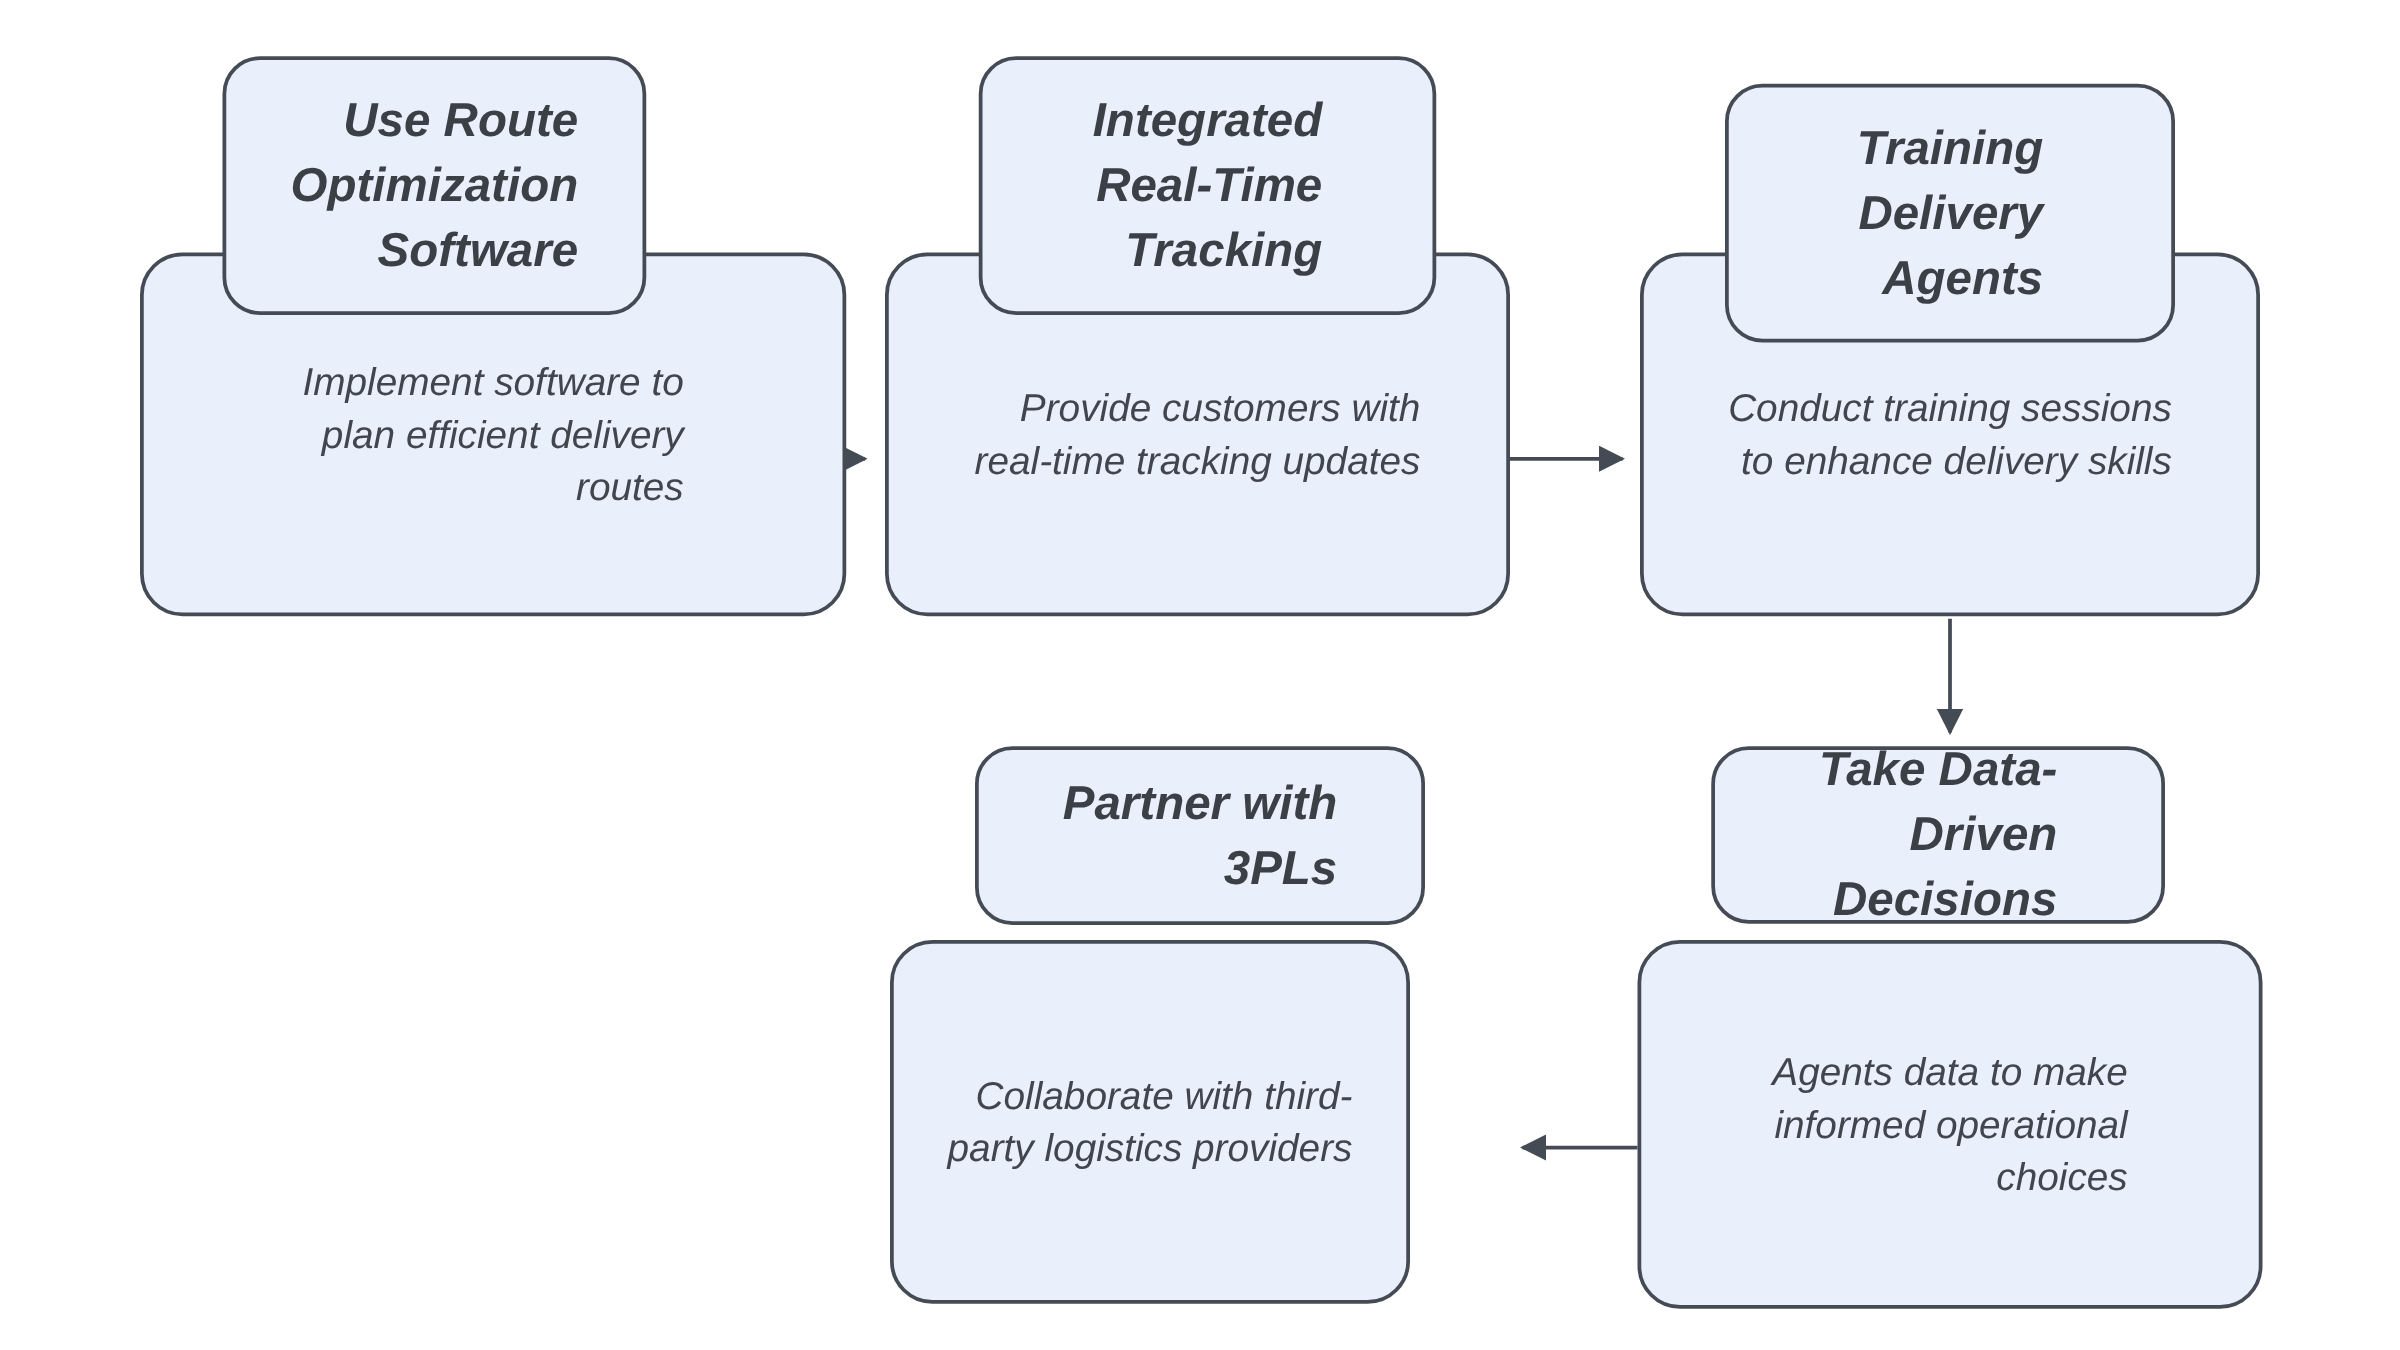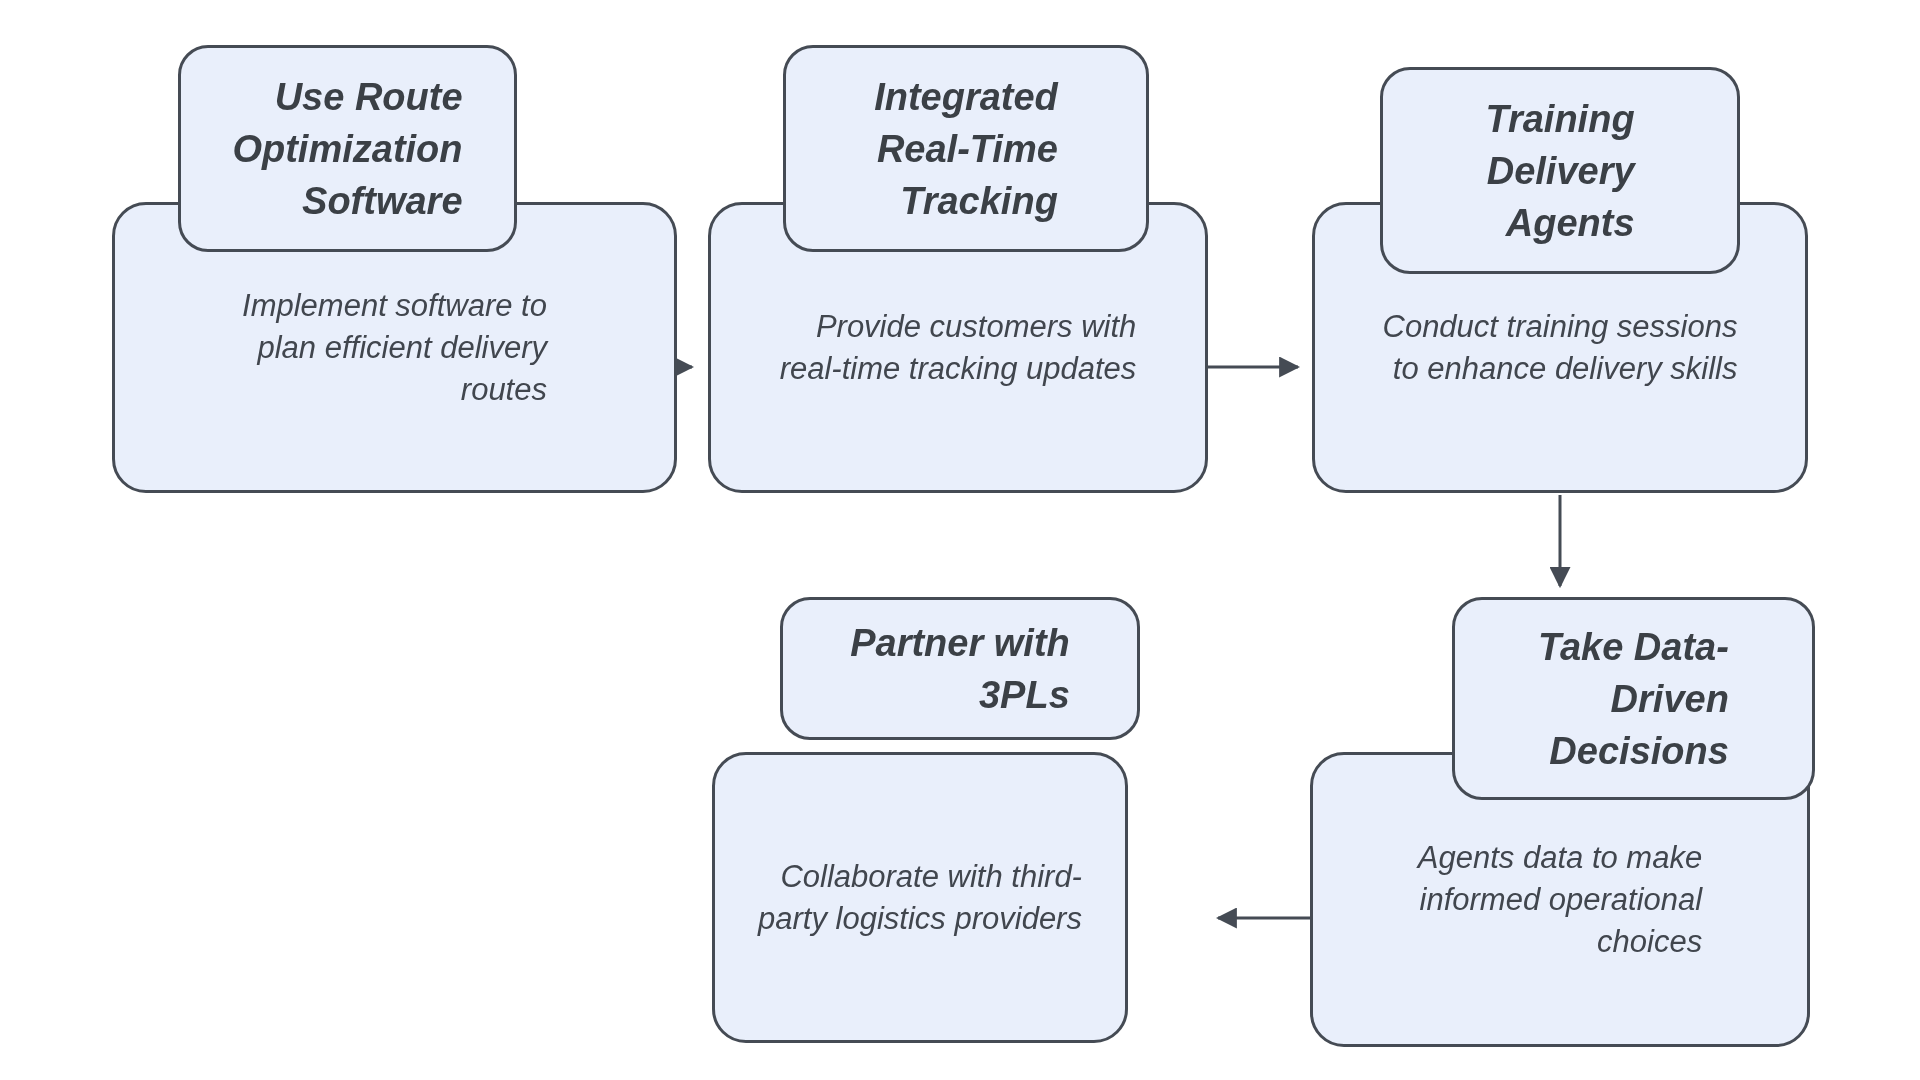--- a/index.html
+++ b/index.html
@@ -47,21 +47,21 @@
   .b1{left:112px;top:202px;width:565px;height:291px;}
   .t1{left:178px;top:45px;width:339px;height:207px;}
   
   .b2{left:708px;top:202px;width:500px;height:291px;}
   .t2{left:772px;top:45px;width:366px;height:207px;margin-left:11px;}
   
   .b3{left:1312px;top:202px;width:496px;height:291px;}
   .t3{left:1380px;top:45px;width:360px;height:207px;margin-top:22px;}
   
   .b4{left:1310px;top:752px;width:500px;height:295px;}
-  .t4{left:1452px;top:597px;width:363px;height:203px;}
+  .t4{left:1369px;top:597px;width:363px;height:142px;}
   
   .b5{left:712px;top:752px;width:416px;height:291px;}
   .t5{left:780px;top:597px;width:360px;height:143px;}
 </style>
 </head>
 <body>
 
 <div class="stage">
 
   <svg class="arrows" viewBox="0 0 1920 1080" xmlns="http://www.w3.org/2000/svg" aria-hidden="true">

